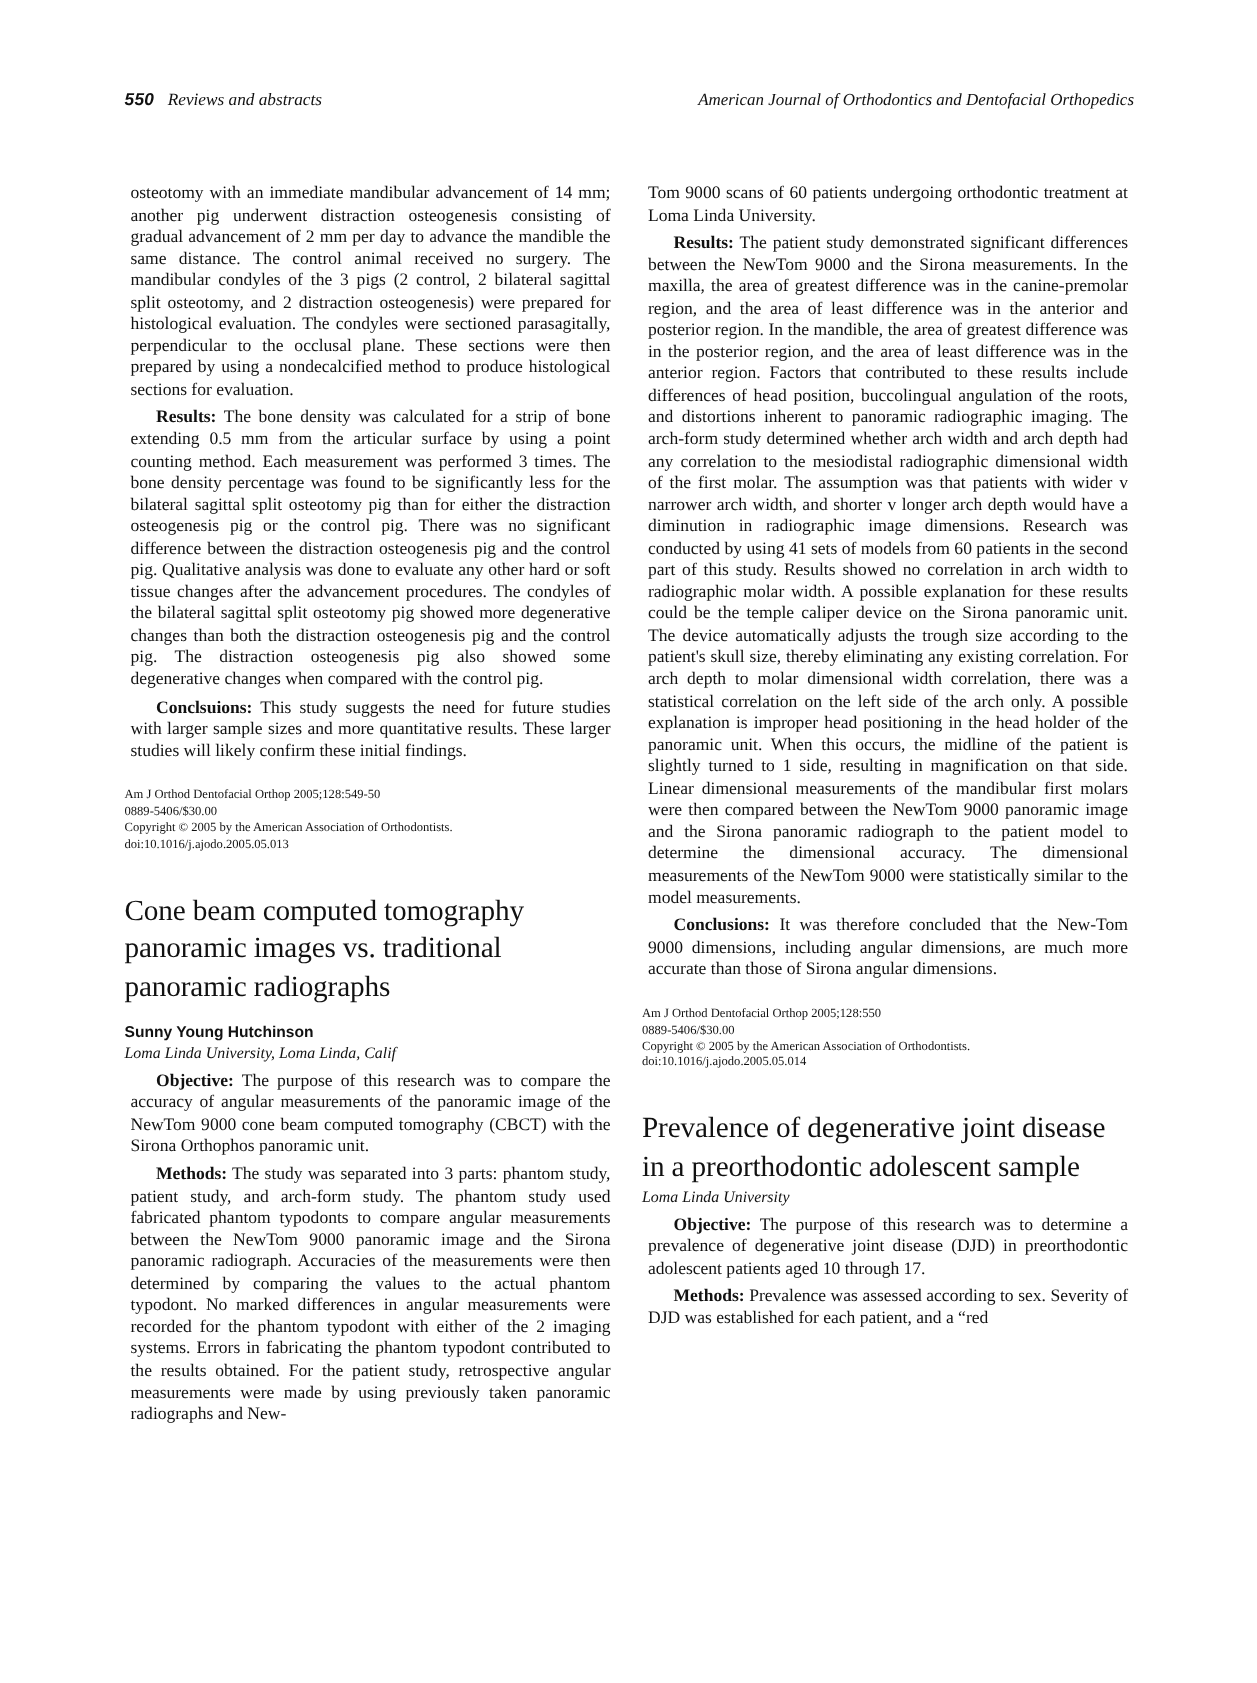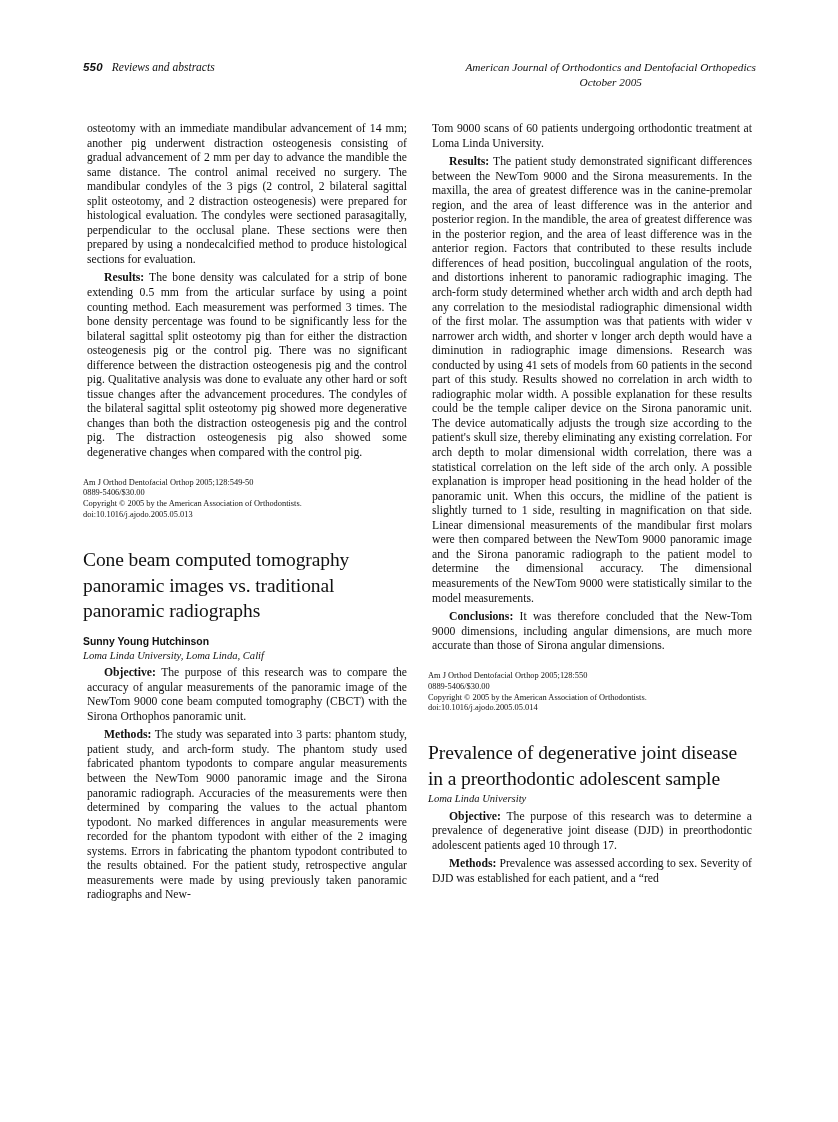--- a/index.html
+++ b/index.html
@@ -124,32 +124,32 @@
 <body>
 
 <div class="page">
 
   <div class="runhead">
     <div class="runhead-left">
       <span class="folio">550</span><span class="rh-label">Reviews and abstracts</span>
     </div>
     <div class="runhead-right">
       <div>American Journal of Orthodontics and Dentofacial Orthopedics</div>
-      <div>October 2005</div>
     </div>
   </div>
 
   <div class="columns">
 
     <div class="col">
 
       <p class="body">osteotomy with an immediate mandibular advancement of 14 mm; another pig underwent distraction osteogenesis consisting of gradual advancement of 2 mm per day to advance the mandible the same distance. The control animal received no surgery. The mandibular condyles of the 3 pigs (2 control, 2 bilateral sagittal split osteotomy, and 2 distraction osteogenesis) were prepared for histological evaluation. The condyles were sectioned parasagitally, perpendicular to the occlusal plane. These sections were then prepared by using a nondecalcified method to produce histological sections for evaluation.</p>
 
       <p class="body indent"><span class="lead">Results:</span><span> The bone density was calculated for a strip of bone extending 0.5 mm from the articular surface by using a point counting method. Each measurement was performed 3 times. The bone density percentage was found to be significantly less for the bilateral sagittal split osteotomy pig than for either the distraction osteogenesis pig or the control pig. There was no significant difference between the distraction osteogenesis pig and the control pig. Qualitative analysis was done to evaluate any other hard or soft tissue changes after the advancement procedures. The condyles of the bilateral sagittal split osteotomy pig showed more degenerative changes than both the distraction osteogenesis pig and the control pig. The distraction osteogenesis pig also showed some degenerative changes when compared with the control pig.</span></p>
 
+      <p class="body indent"><span class="lead">Conclsuions:</span><span> This study suggests the need for future studies with larger sample sizes and more quantitative results. These larger studies will likely confirm these initial findings.</span></p>
 
       <div class="cite">
         <div>Am J Orthod Dentofacial Orthop 2005;128:549-50</div>
         <div>0889-5406/$30.00</div>
         <div>Copyright © 2005 by the American Association of Orthodontists.</div>
         <div>doi:10.1016/j.ajodo.2005.05.013</div>
       </div>
 
       <div class="opener">
         <h1 class="art-title">Cone beam computed tomography panoramic images vs. traditional panoramic radiographs</h1>

